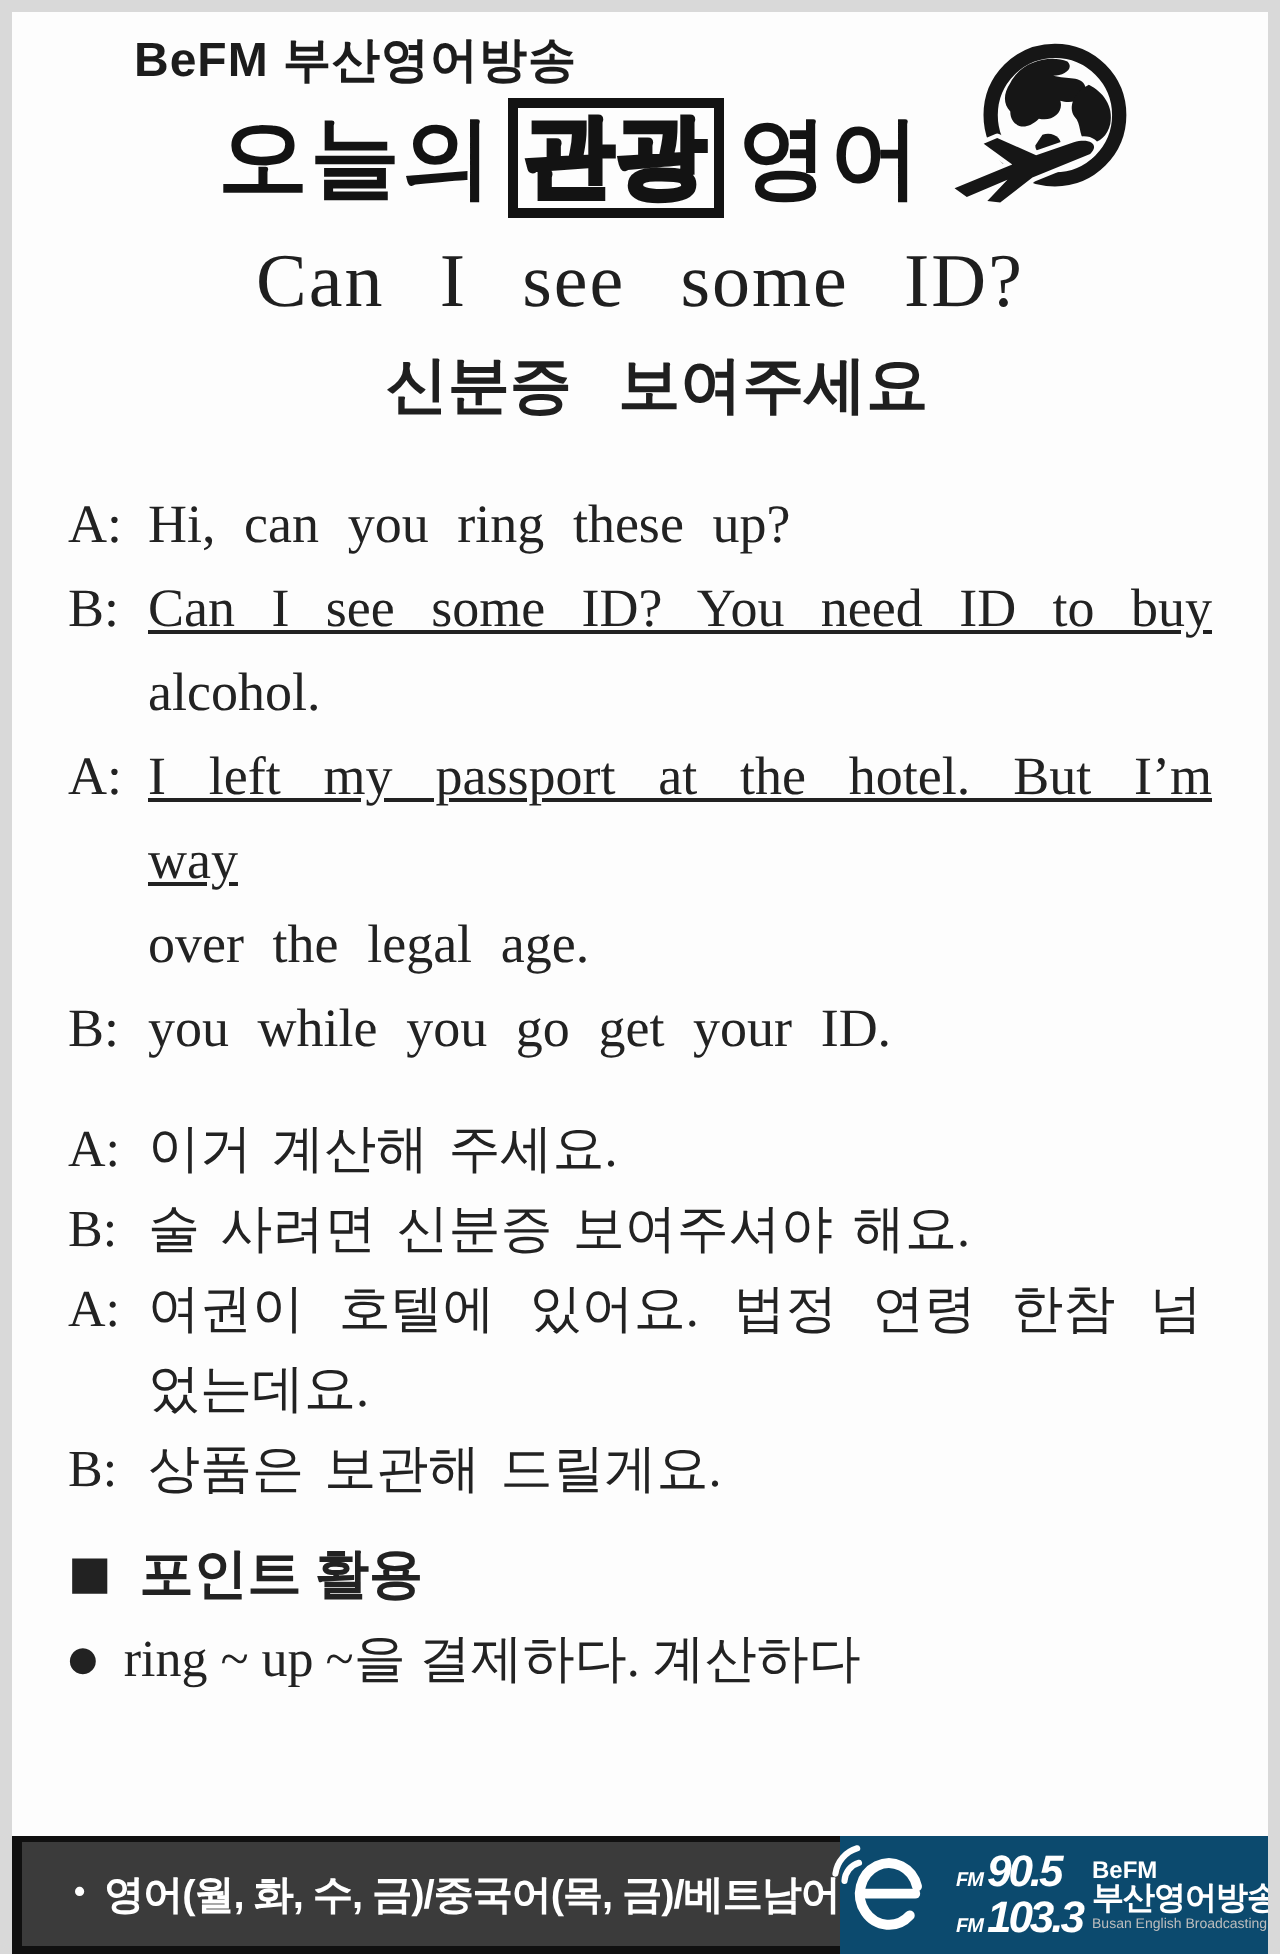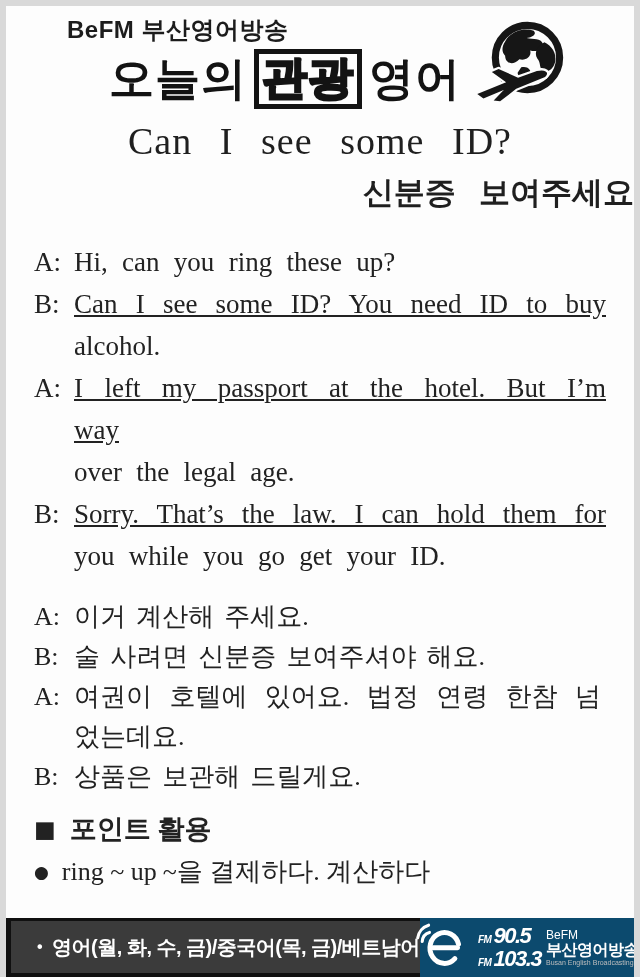--- a/index.html
+++ b/index.html
@@ -22,21 +22,21 @@
     display:flex; align-items:center; gap:7px; margin-top:3px;margin-left:42px;
   }
   .boxed {
     display:inline-block; border:5px solid #131313; line-height:1.02;
     padding:1px 3px 3px; color:#fff; -webkit-text-stroke:2.6px #131313;
   }
   .globe { flex:none; line-height:0; }
 
   
   .title-en { margin-top:10px; text-align:center; font-weight:400; font-size:38px; color:#1f1f1f; word-spacing:0.45em; letter-spacing:1px; }
-  .title-kr { margin-top:9px; text-align:right; font-weight:700; font-size:31px; color:#1f1f1f; word-spacing:0.5em;padding-left:17px; }
+  .title-kr { margin-top:9px; text-align:center; font-weight:700; font-size:31px; color:#1f1f1f; word-spacing:0.5em;padding-left:17px; }
 
   
   .dlg { padding:0 28px; }
   .dlg.en { margin-top:27px; font-size:27px; line-height:42px; word-spacing:0.28em; }
   .dlg.kr { margin-top:20px; font-size:26px; line-height:40px; word-spacing:0.14em; }
   .row { display:flex; }
   .sp { flex:none; width:40px; }
   .bdy { flex:1; min-width:0; }
   .line.fill { text-align:justify; text-align-last:justify;text-decoration:underline; }
   .line.wide { word-spacing:0.42em; }
@@ -64,21 +64,21 @@
   .bar-right {
     flex:none; width:214px; background:#0c4a6e; color:#fff;
     display:flex; align-items:center; justify-content:center; gap:5px;
   }
   .freqs { line-height:1; }
   .fr { display:flex; align-items:baseline; font-style:italic; font-weight:900; }
   .fr .fm { font-size:10px; margin-right:2px; letter-spacing:-0.5px; }
   .fr .num { font-size:22px; letter-spacing:-1.5px; }
   .fr + .fr { margin-top:1px; }
   .names { line-height:1.05; }
-  .n-en  { font-weight:400; font-size:12px; }
+  .n-en  { font-weight:700; font-size:12px; }
   .n-kr  { font-weight:700; font-size:16px; letter-spacing:-0.5px; white-space:nowrap; }
   .n-sub { font-size:7px; color:#bdbdbd; white-space:nowrap; }
 </style>
 </head>
 <body>
 
 <div class="page">
 
   <header class="hdr">
     <div class="hdr-left">
@@ -122,21 +122,20 @@
     <div class="row">
       <span class="sp">A:</span>
       <div class="bdy">
         <div class="line fill">I left my passport at the hotel. But I’m way</div>
         <div class="line">over the legal age.</div>
       </div>
     </div>
     <div class="row">
       <span class="sp">B:</span>
       <div class="bdy">
-        <div class="line fill">Sorry. That’s the law. I can hold them for</div>
         <div class="line">you while you go get your ID.</div>
       </div>
     </div>
   </section>
 
   <section class="dlg kr">
     <div class="row">
       <span class="sp">A:</span>
       <div class="bdy">
         <div class="line">이거 계산해 주세요.</div>

